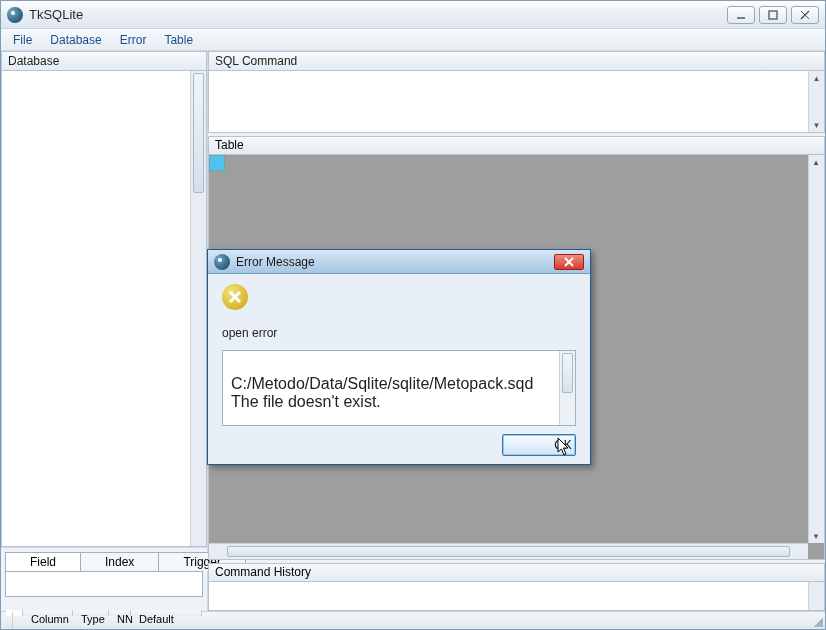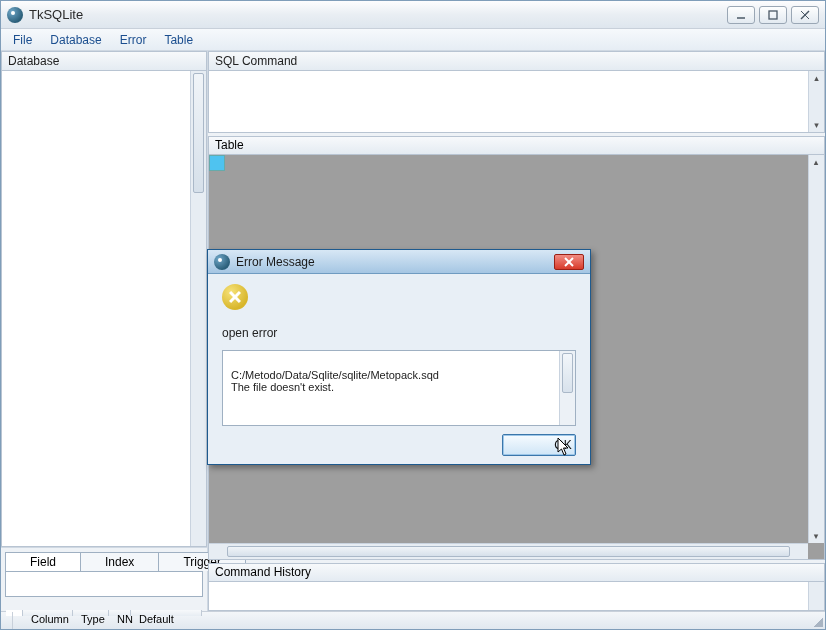--- a/index.html
+++ b/index.html
@@ -249,21 +249,21 @@
     transform-origin:center;
   }
   .dialog .err-icon::before{ transform:translate(-50%,-50%) rotate(45deg);}
   .dialog .err-icon::after{ transform:translate(-50%,-50%) rotate(-45deg);}
   .dialog .msg-title { font-size:12px; color:#222; padding-top:2px;}
   .dialog .detail-box {
     flex:1;
     background:#fff;
     border:1px solid #9fb0c2;
     padding:6px 8px;
-    font-size:11px;
+    font-size:16px;
     color:#222;
     position:relative;
     white-space:pre-line;
     overflow:hidden;
   }
   .dialog .detail-box .vscroll {
     position:absolute; right:0; top:0; bottom:0; width:16px;
     background:#ecf1f6; border-left:1px solid #c9d3df;
   }
   .dialog .detail-box .vscroll .thumb{

